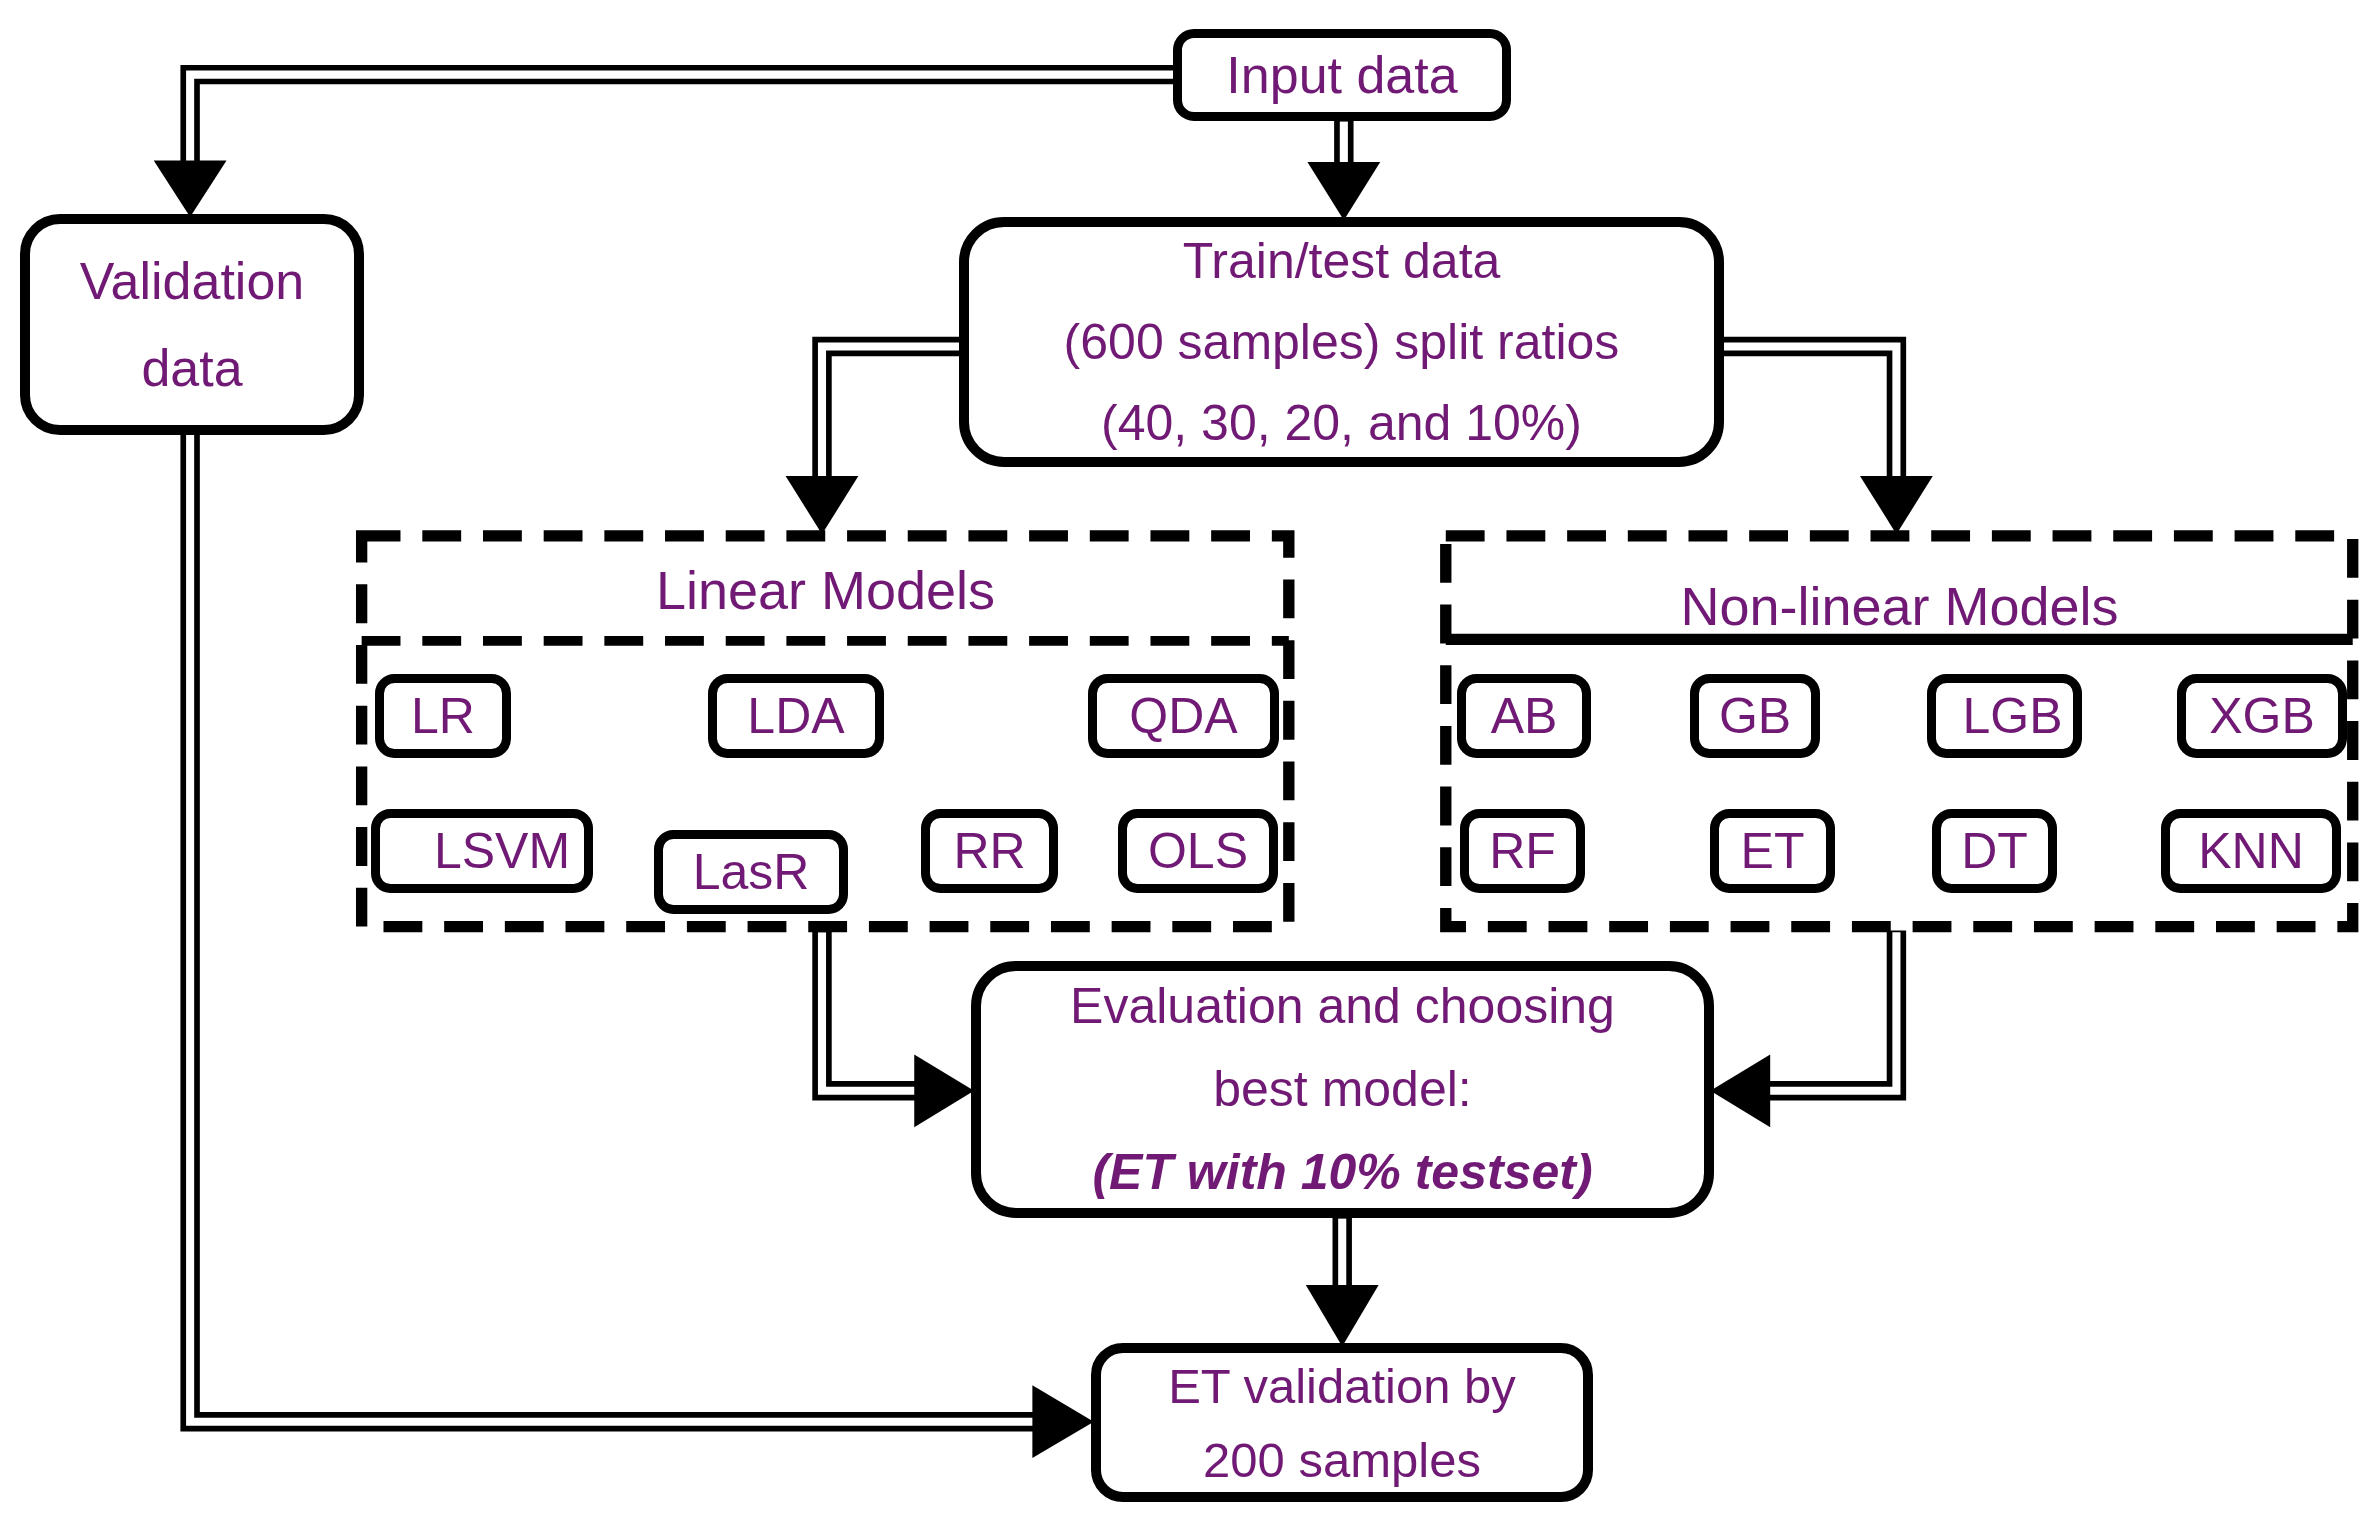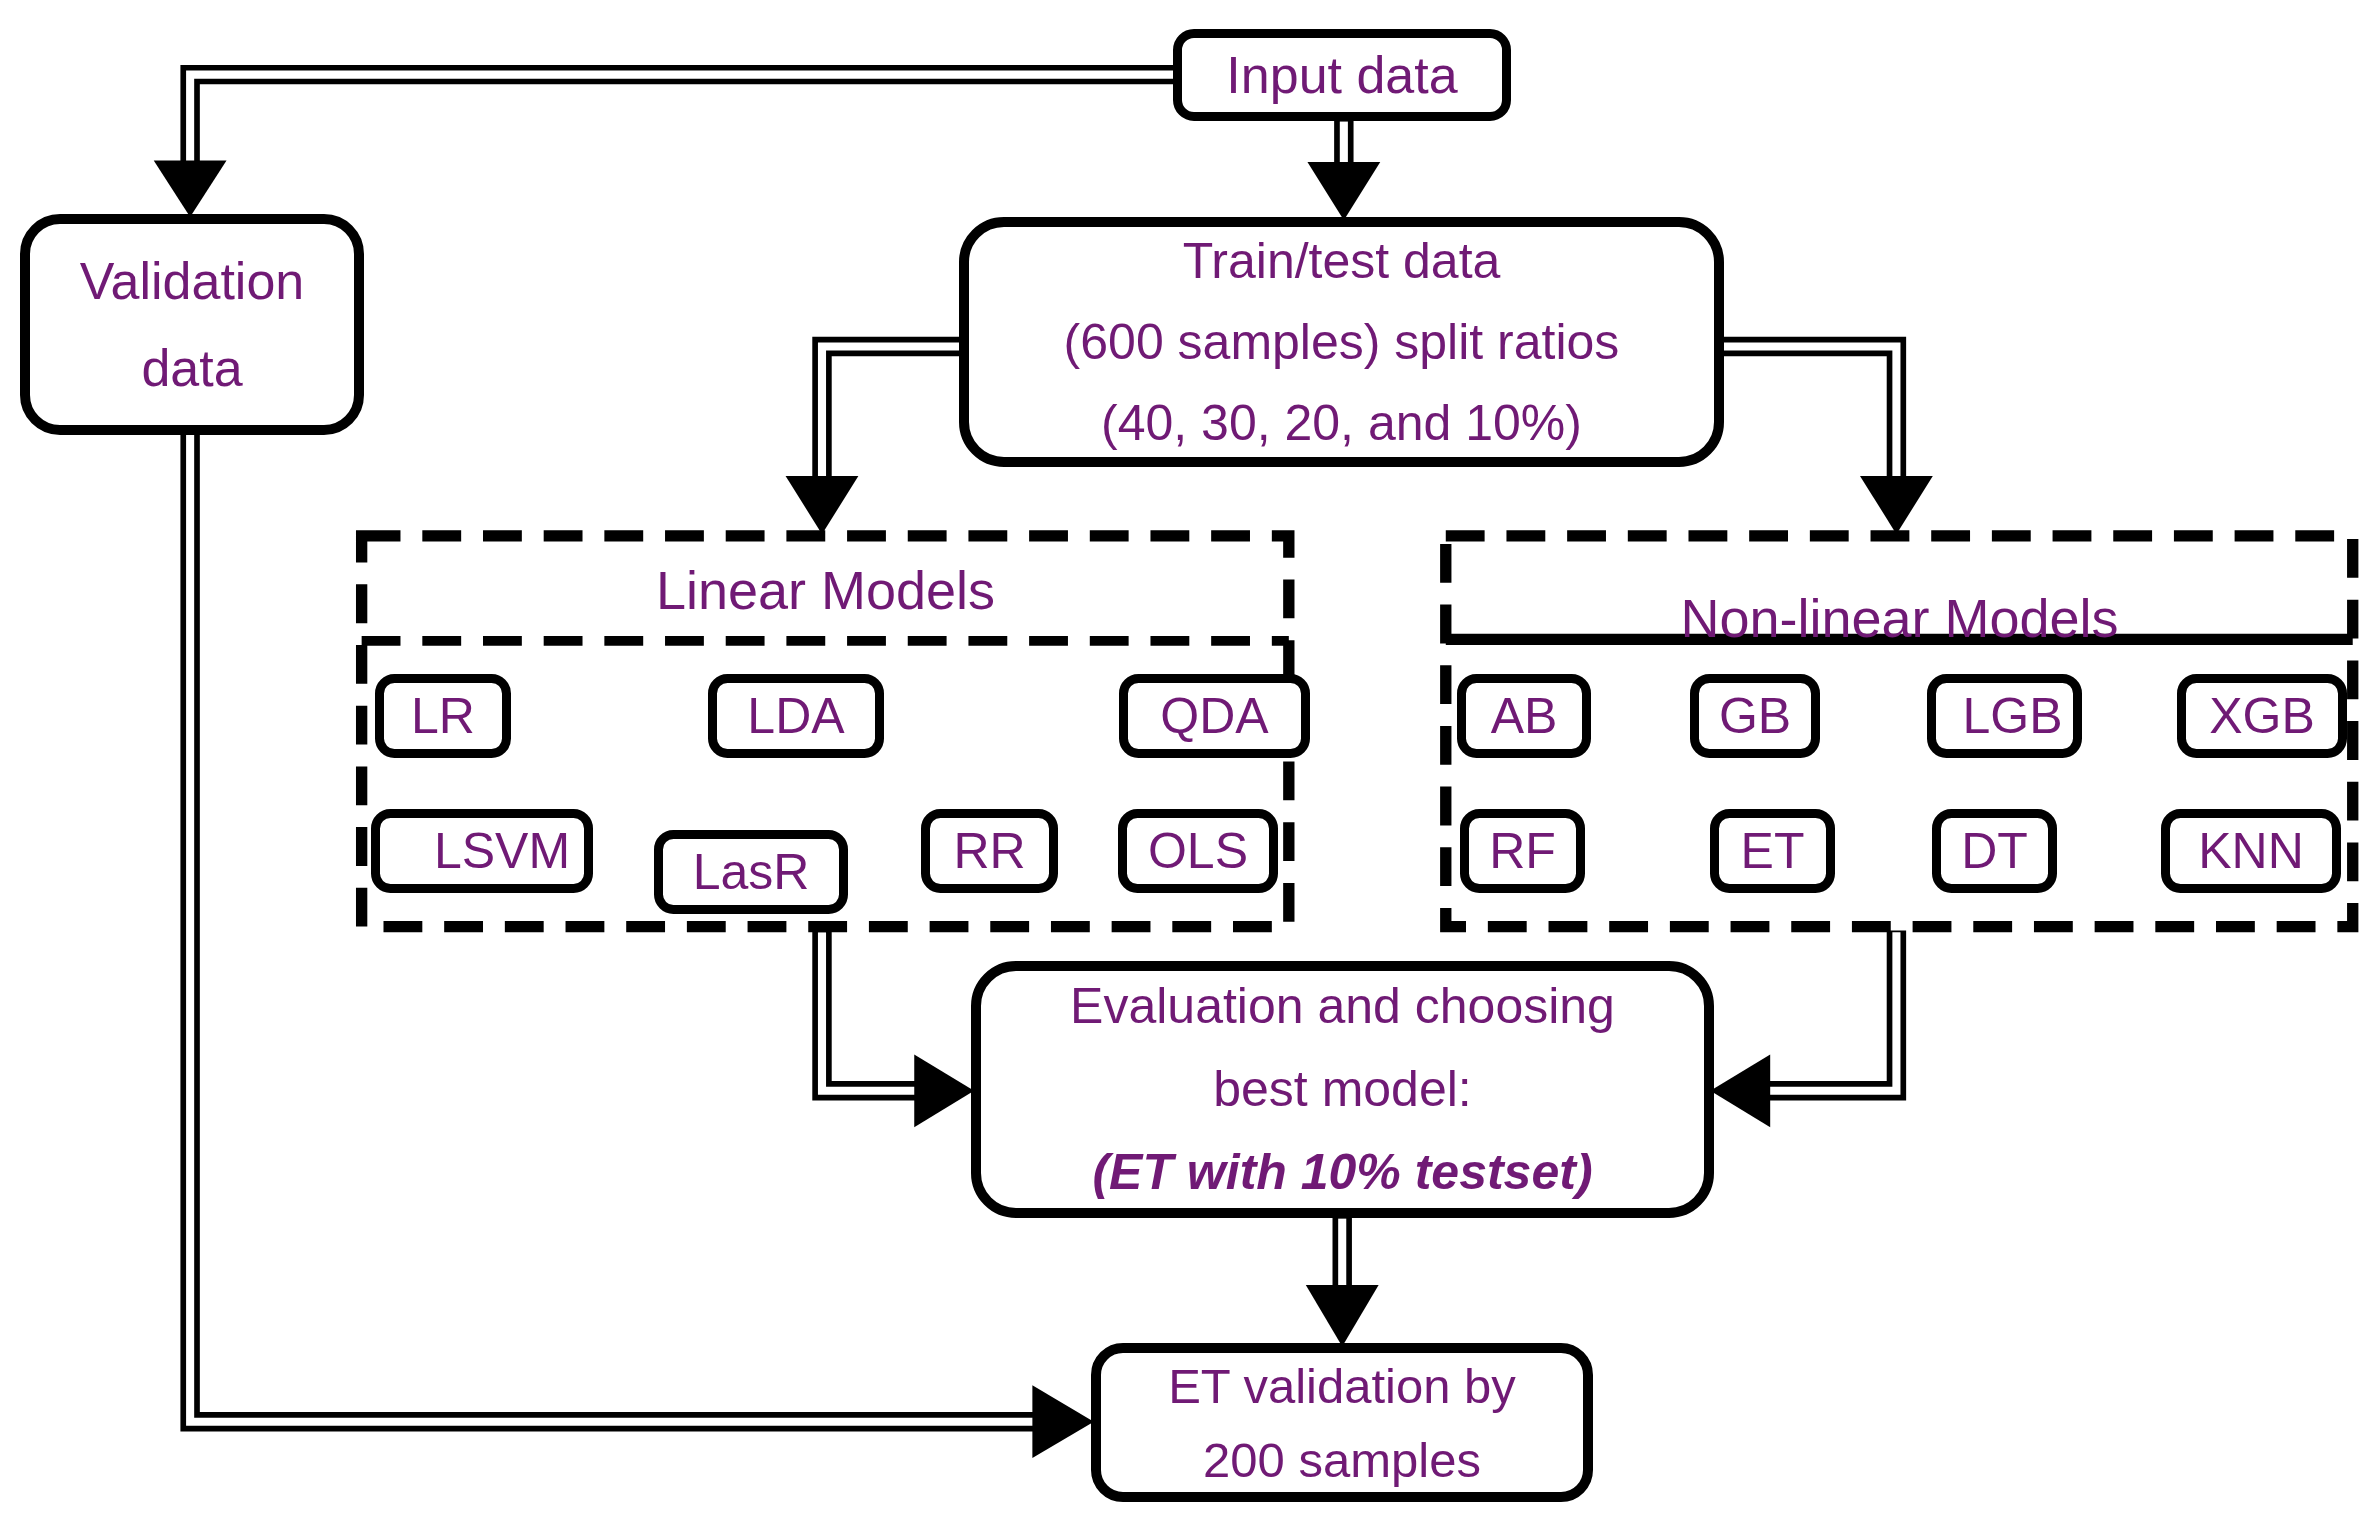--- a/index.html
+++ b/index.html
@@ -56,21 +56,21 @@
     font-size: 54px;
     line-height: 1;
     z-index: 3;
   }
   #node-input       { left: 1173px; top: 29px;   width: 338px; height: 92px; border-width: 9px; border-radius: 21px; font-size: 52px; }
   #node-validation  { left: 20px;   top: 214px;  width: 344px; height: 221px; border-radius: 40px; font-size: 52px; line-height: 87px; }
   #node-traintest   { left: 959px; top: 217px;  width: 765px; height: 250px; border-radius: 45px; font-size: 50px; line-height: 81px; }
   #node-evaluation  { left: 971px; top: 961px; width: 743px; height: 257px; border-radius: 45px; font-size: 50px; line-height: 83px; }
   #node-etvalidation{ left: 1091px; top: 1343px; width: 502px; height: 159px; border-radius: 32px; font-size: 49px; line-height: 74px; }
   #title-linear     { left: 362px;  top: 544px;  width: 927px; height: 91px; }
-  #title-nonlinear  { left: 1446px; top: 572px;  width: 907px; height: 91px; text-align: center; }
+  #title-nonlinear  { left: 1446px; top: 560px;  width: 907px; height: 91px; text-align: center; }
   .bold-italic { font-weight: 700; font-style: italic; }
 </style>
 </head>
 <body>
 
 <div class="canvas">
 
   <svg class="layer" width="2377" height="1536" viewBox="0 0 2938 1898" xmlns="http://www.w3.org/2000/svg">
 
     <g fill="none" stroke="#000000" stroke-width="24">
@@ -126,21 +126,21 @@
     <span class="line">Train/test data</span>
     <span class="line">(600 samples) split ratios</span>
     <span class="line">(40, 30, 20, and 10%)</span>
   </div>
 
   <div class="group-title" id="title-linear">Linear Models</div>
   <div class="group-title" id="title-nonlinear">Non-linear Models</div>
 
   <div class="chip" style="left:375px;top:674px;width:136px;height:84px;">LR</div>
   <div class="chip" style="left:708px;top:674px;width:176px;height:84px;">LDA</div>
-  <div class="chip" style="left:1088px;top:674px;width:191px;height:84px;margin-left:31px;">QDA</div>
+  <div class="chip" style="left:1088px;top:674px;width:191px;height:84px;">QDA</div>
   <div class="chip" style="left:371px;top:809px;width:222px;height:84px;padding-left:40px;">LSVM</div>
   <div class="chip" style="left:654px;top:830px;width:194px;height:84px;">LasR</div>
   <div class="chip" style="left:921px;top:809px;width:137px;height:84px;">RR</div>
   <div class="chip" style="left:1118px;top:809px;width:160px;height:84px;">OLS</div>
 
   <div class="chip" style="left:1457px;top:674px;width:134px;height:84px;">AB</div>
   <div class="chip" style="left:1690px;top:674px;width:130px;height:84px;">GB</div>
   <div class="chip" style="left:1927px;top:674px;width:155px;height:84px;padding-left:16px;">LGB</div>
   <div class="chip" style="left:2177px;top:674px;width:170px;height:84px;">XGB</div>
   <div class="chip" style="left:1460px;top:809px;width:125px;height:84px;">RF</div>

